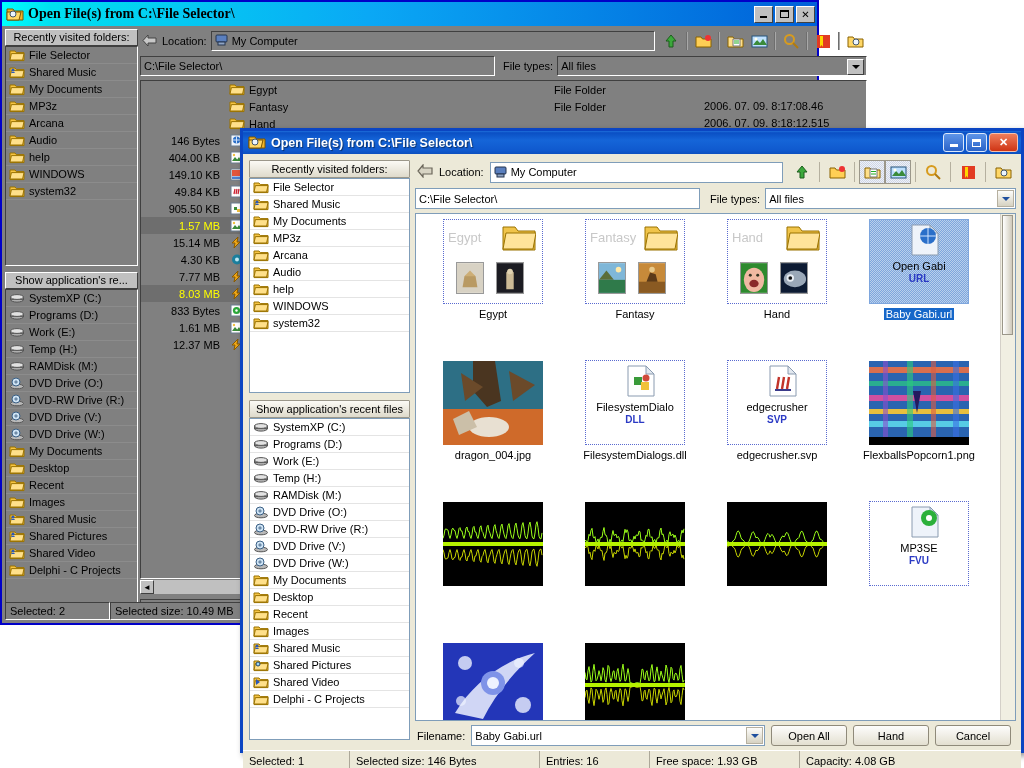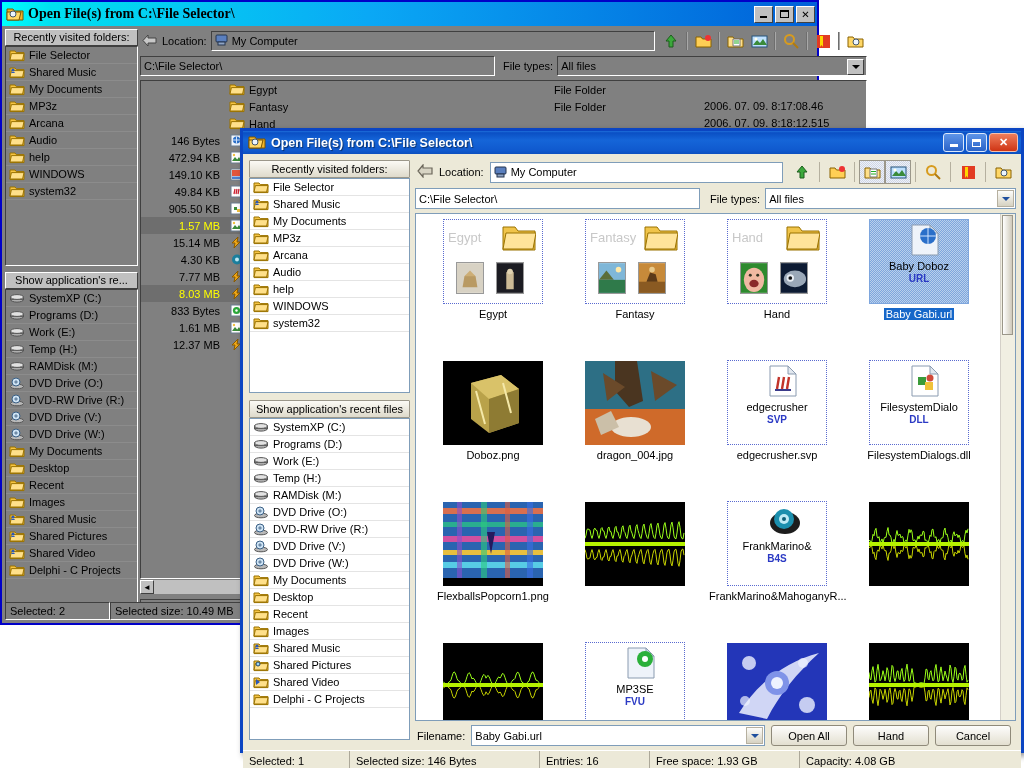--- a/index.html
+++ b/index.html
@@ -561,21 +561,21 @@
                     <circle cx="7.5" cy="6" r="3.6" fill="#2a6fc9"></circle>
                     <path d="M4 6h7M7.5 2.4v7.2" stroke="#cfe4ff"></path>
                   </svg>
                 </span>
                 <span></span>
               </div>
               <div class="c-desc"></div>
               <div class="c-time"></div>
             </div>
             <div class="grow">
-              <div class="c-size">472.94 KB</div>
+              <div class="c-size">404.00 KB</div>
               <div class="c-name">
                 <span style="width: 16px; height: 13px; margin-right: 4px; display: inline-flex;">
                   <svg width="16" height="13" viewBox="0 0 16 13">
                     <rect x="2" y="1" width="11" height="11" fill="#fff" stroke="#6a7c90"></rect>
                     <path d="M3 10l3-4 2.2 2.5L10 6l2.5 4z" fill="#3a8b3a"></path>
                     <circle cx="5" cy="4" r="1.2" fill="#f0c040"></circle>
                   </svg>
                 </span>
                 <span></span>
               </div>
@@ -1144,83 +1144,70 @@
             </div>
             <div class="tcell">
               <div class="tbox selbox">
                 <div class="genericdoc">
         <span class="dico"><svg width="30" height="32" viewBox="0 0 30 32">
                       <path d="M2 1h18l8 8v22H2z" fill="#eef3fa" stroke="#8a9bb0"></path>
                       <path d="M20 1l8 8h-8z" fill="#cfdceb" stroke="#8a9bb0"></path>
                       <circle cx="18" cy="12" r="8" fill="#2a6fc9"></circle>
                       <path d="M10 12h16M18 4v16" stroke="#cfe4ff"></path>
                     </svg></span>
-        <span class="gname">Baby Doboz</span>
+        <span class="gname">Open Gabi</span>
         <span class="gext">URL</span>
       </div>
               </div>
               <div class="tcap selcap">Baby Gabi.url</div>
-            </div>
-            <div class="tcell">
-              <div class="tbox">
-                <svg width="100" height="84" viewBox="0 0 100 84">
-                  <rect width="100" height="84" fill="#000"></rect>
-                  <path d="M28 22 L58 14 L76 28 L76 62 L46 72 L28 58 Z" fill="#b9a24a"></path>
-                  <path d="M28 22 L58 14 L76 28 L46 38 Z" fill="#d9c269"></path>
-                  <path d="M46 38 L76 28 L76 62 L46 72 Z" fill="#8e7b33"></path>
-                  <path d="M33 30 L42 63" stroke="#f4e8a8" stroke-width="2"></path>
-                  <path d="M60 22 L68 52" stroke="#f4e8a8" stroke-width="2"></path>
-                </svg>
-              </div>
-              <div class="tcap">Doboz.png</div>
             </div>
             <div class="tcell">
               <div class="tbox">
                 <svg width="100" height="84" viewBox="0 0 100 84">
                   <rect width="100" height="84" fill="#2d6f85"></rect>
                   <rect y="48" width="100" height="36" fill="#cf6a2a"></rect>
                   <path d="M30 0 L52 0 L58 40 L44 46 L30 30 Z" fill="#4a3520"></path>
                   <path d="M18 12 L40 26 L22 40 Z" fill="#6b4a2a"></path>
                   <path d="M66 10 L92 24 L70 40 Z" fill="#6b4a2a"></path>
                   <ellipse cx="46" cy="66" rx="20" ry="10" fill="#e8e0d2"></ellipse>
                   <path d="M10 58 L26 50 L34 66 L16 74 Z" fill="#cbbfa8"></path>
                 </svg>
               </div>
               <div class="tcap">dragon_004.jpg</div>
-            </div>
-            <div class="tcell">
-              <div class="tbox dotted">
-                <div class="genericdoc">
-        <span class="dico"><svg width="30" height="32" viewBox="0 0 30 32">
-                      <path d="M2 1h18l8 8v22H2z" fill="#fff" stroke="#8a9bb0"></path>
-                      <path d="M20 1l8 8h-8z" fill="#e2e8ef" stroke="#8a9bb0"></path>
-                      <path d="M9 24l2-12M14 24l2-12M19 24l2-12" stroke="#c2342a" stroke-width="2.4"></path>
-                      <path d="M7 25h16" stroke="#3a3a8a" stroke-width="2"></path>
-                    </svg></span>
-        <span class="gname">edgecrusher</span>
-        <span class="gext">SVP</span>
-      </div>
-              </div>
-              <div class="tcap">edgecrusher.svp</div>
             </div>
             <div class="tcell">
               <div class="tbox dotted">
                 <div class="genericdoc">
         <span class="dico"><svg width="30" height="32" viewBox="0 0 30 32">
                       <path d="M2 1h18l8 8v22H2z" fill="#fff" stroke="#8a9bb0"></path>
                       <path d="M20 1l8 8h-8z" fill="#e2e8ef" stroke="#8a9bb0"></path>
                       <path d="M8 12h8v8H8z" fill="#3a9b3a"></path>
                       <path d="M15 17h8v8h-8z" fill="#f0c23a"></path>
                       <circle cx="20" cy="13" r="3.5" fill="#d04a3a"></circle>
                     </svg></span>
         <span class="gname">FilesystemDialo</span>
         <span class="gext">DLL</span>
       </div>
               </div>
               <div class="tcap">FilesystemDialogs.dll</div>
+            </div>
+            <div class="tcell">
+              <div class="tbox dotted">
+                <div class="genericdoc">
+        <span class="dico"><svg width="30" height="32" viewBox="0 0 30 32">
+                      <path d="M2 1h18l8 8v22H2z" fill="#fff" stroke="#8a9bb0"></path>
+                      <path d="M20 1l8 8h-8z" fill="#e2e8ef" stroke="#8a9bb0"></path>
+                      <path d="M9 24l2-12M14 24l2-12M19 24l2-12" stroke="#c2342a" stroke-width="2.4"></path>
+                      <path d="M7 25h16" stroke="#3a3a8a" stroke-width="2"></path>
+                    </svg></span>
+        <span class="gname">edgecrusher</span>
+        <span class="gext">SVP</span>
+      </div>
+              </div>
+              <div class="tcap">edgecrusher.svp</div>
             </div>
             <div class="tcell">
               <div class="tbox">
                 <svg width="100" height="84" viewBox="0 0 100 84">
                   <rect width="100" height="84" fill="#2a64b0"></rect>
                   <path d="M0 0h100v84H0z" fill="url(#g1)"></path>
                   <g opacity="0.95">
                     <path d="M0 6h100v6H0z" fill="#e2704a"></path>
                     <path d="M0 20h100v5H0z" fill="#2bb28e"></path>
                     <path d="M0 34h100v6H0z" fill="#d94fa0"></path>
@@ -1241,35 +1228,20 @@
               <div class="tbox">
                 <svg width="100" height="84" viewBox="0 0 100 84">
                   <rect width="100" height="84" fill="#000"></rect>
     <polyline points="0,36.39993144632489 1,33.0970411505035 2,27.52831336743343 3,26.852318138680467 4,27.61963369128888 5,28.136585467973923 6,33.40556324840891 7,36.40200500208098 8,32.87713873235195 9,27.05843592003896 10,26.218745612023966 11,28.263438509356888 12,28.622534792400188 13,33.63731262360957 14,36.408437447798946 15,32.664287570967105 16,26.59853654817109 17,25.592752532930444 18,28.909146489577893 19,29.114154511285072 20,33.87391168849835 21,36.41923671485544 22,32.459167115416975 23,26.14994067670216 24,24.97609541173737 25,29.554994617172717 26,29.61011485873142 27,34.114693218844515 28,36.43441427717738 29,32.262452215252296 30,25.713959897381603 31,24.370513714960115 32,29.945712590082426 33,30.109095910256165 34,34.35899801456994 35,36.45398487608511 36,32.07481044652225 37,25.291887305627757 38,23.777724081249602 39,29.38932283336699 40,30.60979185086117 41,34.60617698170786 42,36.477966145207006 43,31.896899380508493 44,24.884992837864413 45,23.199414592957922 46,28.840346710180764 47,31.1109151233251 48,34.85559309218365 49,36.506378138012984 50,31.72936380656106 51,24.49451862744406 52,22.63723912442892 53,28.30043628900119 54,31.611200442339072 55,35.10662321531714 56,36.5392427611876 57,31.57283292086428 58,24.12167439732081 59,22.092811787910836 60,27.771207813762537 61,32.109408660836394 62,35.35865981572208 63,36.57658311771978 64,31.42791749336015 65,23.76763290768238 66,21.567701497668295 67,27.254236564253915 68,32.60433047563419 69,35.61111251305811 70,36.61842276422088 71,31.29520702539405 72,23.43352547672099 73,21.06342667248536 74,26.751051888801037 75,33.09478996032911 76,35.863409499899035 77,36.66478488759405 78,31.175266910939566 79,23.120437592622377 80,20.58145009627283 81,26.263132426483182 82,33.57964791424962 83,36.11499881477883 84,36.71569140675962 85,31.068635614480687 86,22.829404634666755 87,20.12317395594263 88,25.791901535346998 89,34.057805017165734 90,36.365349468297325 91,36.77116200569478 92,30.975821878805938 93,22.56140772108218 94,19.6899350750864 95,25.33872294220146 96,34.17594509839574 97,36.61395242097117 98,36.83121310456143 99,30.897301976072146 " fill="none" stroke="#9bff1a" stroke-width="1"></polyline>
     <polyline points="0,47.60006855367511 1,50.9029588494965 2,56.47168663256657 3,57.14768186131953 4,56.38036630871112 5,55.86341453202608 6,50.59443675159109 7,47.59799499791902 8,51.12286126764805 9,56.94156407996104 10,57.781254387976034 11,55.73656149064311 12,55.37746520759981 13,50.36268737639043 14,47.591562552201054 15,51.335712429032895 16,57.40146345182891 17,58.40724746706955 18,55.09085351042211 19,54.88584548871493 20,50.12608831150165 21,47.58076328514456 22,51.540832884583025 23,57.85005932329784 24,59.02390458826263 25,54.44500538282728 26,54.38988514126858 27,49.885306781155485 28,47.56558572282262 29,51.737547784747704 30,58.2860401026184 31,59.62948628503989 32,54.05428740991758 33,53.890904089743835 34,49.64100198543006 35,47.54601512391489 36,51.92518955347775 37,58.70811269437225 38,60.2222759187504 39,54.61067716663301 40,53.39020814913883 41,49.39382301829214 42,47.522033854792994 43,52.10310061949151 44,59.11500716213558 45,60.80058540704208 46,55.15965328981923 47,52.8890848766749 48,49.14440690781635 49,47.493621861987016 50,52.27063619343894 51,59.50548137255594 52,61.362760875571084 53,55.69956371099881 54,52.38879955766093 55,48.89337678468286 56,47.4607572388124 57,52.42716707913572 58,59.87832560267919 59,61.90718821208917 60,56.22879218623746 61,51.890591339163606 62,48.64134018427792 63,47.42341688228022 64,52.572082506639845 65,60.23236709231762 66,62.432298502331705 67,56.745763435746085 68,51.39566952436581 69,48.38888748694189 70,47.38157723577912 71,52.70479297460595 72,60.56647452327901 73,62.93657332751464 74,57.24894811119896 75,50.90521003967089 76,48.136590500100965 77,47.33521511240595 78,52.82473308906043 79,60.87956240737762 80,63.41854990372717 81,57.73686757351682 82,50.42035208575038 83,47.88500118522117 84,47.28430859324038 85,52.931364385519316 86,61.17059536533324 87,63.87682604405737 88,58.208098464653006 89,49.942194982834266 90,47.634650531702675 91,47.22883799430522 92,53.02417812119406 93,61.438592278917824 94,64.3100649249136 95,58.66127705779854 96,49.82405490160426 97,47.38604757902883 98,47.16878689543857 99,53.10269802392786 " fill="none" stroke="#c8d400" stroke-width="1"></polyline>
     <rect x="0" y="40" width="100" height="4" fill="#b6f200"></rect>
                 </svg>
               </div>
             </div>
             <div class="tcell">
-              <div class="tbox dotted">
-                <div class="genericdoc">
-        <span class="dico"><svg width="34" height="30" viewBox="0 0 34 30">
-                      <ellipse cx="17" cy="17" rx="15" ry="11" fill="#1d1d1d"></ellipse>
-                      <circle cx="16" cy="13" r="10" fill="#1b8fae"></circle>
-                      <circle cx="16" cy="13" r="5" fill="#bdeaf5"></circle>
-                      <circle cx="16" cy="13" r="2" fill="#0d5f78"></circle>
-                    </svg></span>
-        <span class="gname">FrankMarino&amp;</span>
-        <span class="gext">B4S</span>
-      </div>
-              </div>
-              <div class="tcap">FrankMarino&amp;MahoganyR...</div>
-            </div>
-            <div class="tcell">
               <div class="tbox">
                 <svg width="100" height="84" viewBox="0 0 100 84">
                   <rect width="100" height="84" fill="#000"></rect>
     <polyline points="0,38.75741767122577 1,38.30209724459742 2,41.904628344382786 3,38.487272114680174 4,32.34217402946342 5,33.8046618753474 6,28.3330724778409 7,26.34285334958717 8,34.211202168437566 9,36.11131039231051 10,34.61730071032016 11,40.51802051139665 12,39.15990636815694 13,36.918691341272506 14,41.31881009250288 15,36.81280589436666 16,35.06628702907919 17,35.451379506631966 18,29.38884219787564 19,25.543089333346096 20,32.78111372719954 21,33.039569380973724 22,35.30141096778412 23,41.85529982294535 24,40.253130779338385 25,37.30713340172203 26,39.927840224858414 27,32.98761935399101 28,28.526658272337034 29,33.39418831453365 30,32.99336436677518 31,32.113730684145395 32,35.88008492867934 33,34.44316185259291 34,35.15312591782187 35,41.355836195368525 36,39.456037598369036 37,37.87710918828392 38,39.67755188736194 39,33.10151371685848 40,27.293207682360055 41,30.719701640380606 42,27.73937624286084 43,30.013149170040926 44,38.43811438406012 45,38.37960610381895 46,37.754714177641574 47,41.066587349187074 48,37.89473190230775 49,34.15763018869037 50,37.07484683892939 51,33.239101256324325 52,32.99038335389373 53,33.54568416466623 54,29.202631715110247 55,29.64684894878422 56,38.54533608197217 57,37.64781059282124 58,38.81389601493018 59,41.63092297682897 60,37.86935638107249 61,33.203149492984416 62,34.48055025612389 63,27.57265615571717 64,27.181307086272618 65,34.48461765337619 66,35.62038309268543 67,34.6563266295723 68,40.48391906386074 69,37.96045408476028 70,37.717886676802735 71,41.83210960568939 72,36.44387341952833 73,35.910015252510306 74,35.67406032241145 75,28.386557502444184 76,26.067135285313938 77,32.76435740112542 78,31.826822979463376 79,35.739547980972034 80,41.86286115304882 81,39.499145814698366 82,38.04861034655648 83,40.469640788781476 84,32.38929254200321 85,29.72668133272804 86,33.876810740523894 87,32.67598450816077 88,32.1898003661807 89,35.62472801503074 90,33.029817739258846 91,35.66297149264351 92,41.316376979340944 93,38.772584211870345 94,38.671964408584216 95,39.94687122651267 96,32.44124250375123 97,28.21165506313661 98,30.924214893545585 99,26.76623112314655 " fill="none" stroke="#9bff1a" stroke-width="1"></polyline>
     <polyline points="0,45.24258232877423 1,45.69790275540258 2,42.095371655617214 3,45.512727885319826 4,51.65782597053658 5,50.1953381246526 6,55.6669275221591 7,57.65714665041283 8,49.788797831562434 9,47.88868960768949 10,49.38269928967984 11,43.48197948860335 12,44.84009363184306 13,47.081308658727494 14,42.68118990749712 15,47.18719410563334 16,48.93371297092081 17,48.548620493368034 18,54.61115780212436 19,58.456910666653904 20,51.21888627280046 21,50.960430619026276 22,48.69858903221588 23,42.14470017705465 24,43.746869220661615 25,46.69286659827797 26,44.072159775141586 27,51.01238064600899 28,55.47334172766297 29,50.60581168546635 30,51.00663563322482 31,51.886269315854605 32,48.11991507132066 33,49.55683814740709 34,48.84687408217813 35,42.644163804631475 36,44.543962401630964 37,46.12289081171608 38,44.32244811263806 39,50.89848628314152 40,56.706792317639945 41,53.280298359619394 42,56.26062375713916 43,53.986850829959074 44,45.56188561593988 45,45.62039389618105 46,46.245285822358426 47,42.933412650812926 48,46.10526809769225 49,49.84236981130963 50,46.92515316107061 51,50.760898743675675 52,51.00961664610627 53,50.45431583533377 54,54.79736828488976 55,54.353151051215775 56,45.45466391802783 57,46.35218940717876 58,45.18610398506982 59,42.36907702317103 60,46.13064361892751 61,50.796850507015584 62,49.51944974387611 63,56.42734384428283 64,56.81869291372738 65,49.51538234662381 66,48.37961690731457 67,49.3436733704277 68,43.51608093613926 69,46.03954591523972 70,46.282113323197265 71,42.16789039431061 72,47.55612658047167 73,48.089984747489694 74,48.32593967758855 75,55.613442497555816 76,57.93286471468606 77,51.23564259887458 78,52.17317702053663 79,48.260452019027966 80,42.13713884695118 81,44.500854185301634 82,45.95138965344352 83,43.530359211218524 84,51.61070745799679 85,54.27331866727196 86,50.123189259476106 87,51.32401549183923 88,51.8101996338193 89,48.37527198496926 90,50.970182260741154 91,48.33702850735649 92,42.683623020659056 93,45.227415788129655 94,45.328035591415784 95,44.05312877348733 96,51.55875749624877 97,55.78834493686339 98,53.07578510645442 99,57.233768876853446 " fill="none" stroke="#c8d400" stroke-width="1"></polyline>
     <rect x="0" y="40" width="100" height="4" fill="#b6f200"></rect>
                 </svg>
               </div>
             </div>
             <div class="tcell">

